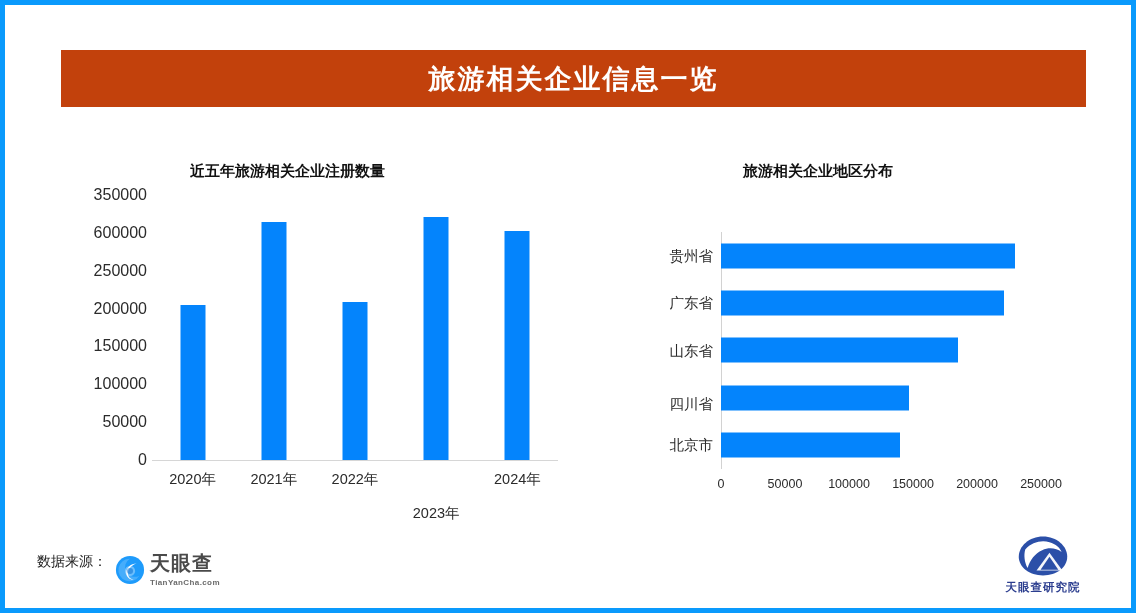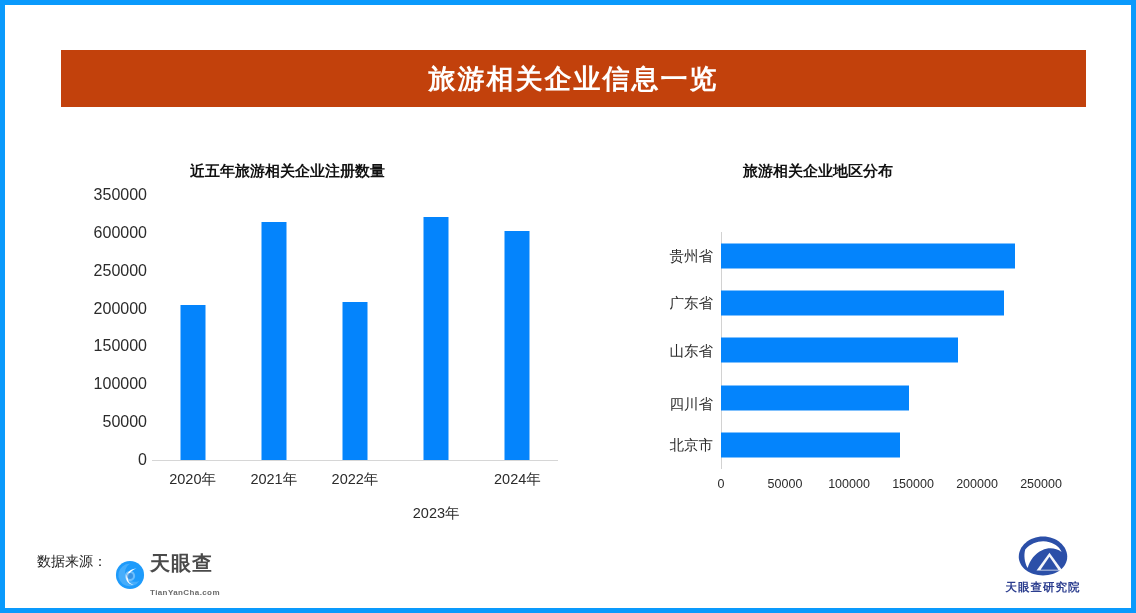--- a/index.html
+++ b/index.html
@@ -207,21 +207,21 @@
     font-weight: bold;
     color: #4a4a4a;
     letter-spacing: 1px;
     white-space: nowrap;
   }
   .tyc-en {
     font-size: 8px;
     font-weight: bold;
     color: #6b6b6b;
     letter-spacing: 0.4px;
-    margin-top: 16px;
+    margin-top: 6px;
     white-space: nowrap;
   }
 
   .footer-institute {
     position: absolute;
     right: 34px;
     top: 530px;
     width: 108px;
     display: flex;
     flex-direction: column;

